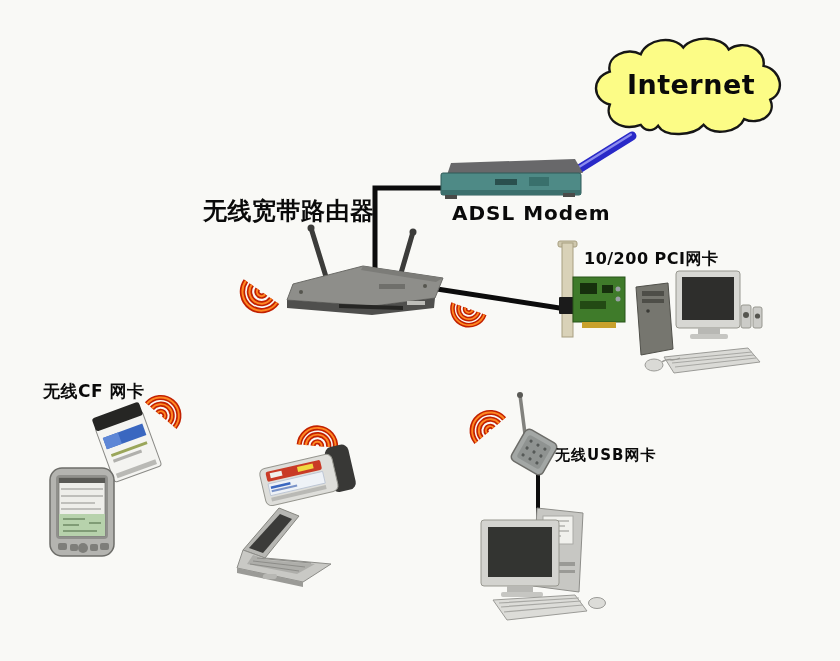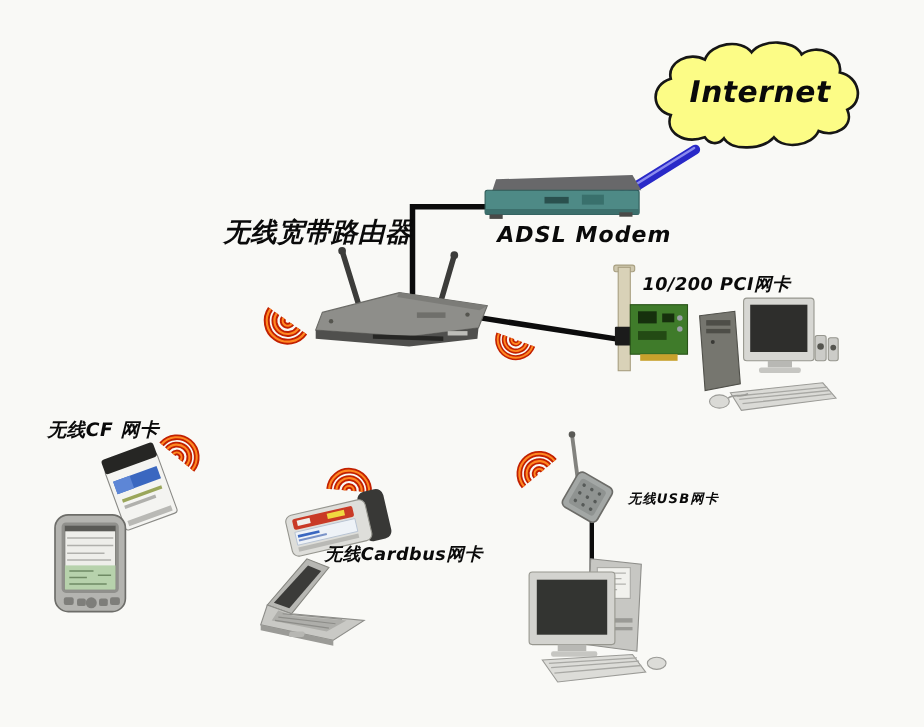--- a/index.html
+++ b/index.html
@@ -1,34 +1,33 @@
 <!DOCTYPE html>
 <html style="--background: #f9f9f6; --cloud-fill: #fcfc86; --cloud-stroke: #161616; --link-blue: #2929c8; --link-black: #0c0c0c; --wifi-red: #c22000; --wifi-orange: #ff8822; --label-color: #0a0a0a;"><head>
 <meta charset="utf-8">
 <style>
   html,body { margin:0; padding:0; background:#fff; }
   .canvas {
     position:relative; width:840px; height:661px;
     background:var(--background,#f9f9f6);
     overflow:hidden;
     font-family:"DejaVu Sans", sans-serif;
-    font-style:italic;
   }
   .abs { position:absolute; }
   svg { overflow:visible; display:block; }
   .label {
     position:absolute; font-weight:bold; color:var(--label-color,#0a0a0a);
     white-space:nowrap; letter-spacing:.5px; line-height:1.1;
   }
   .lbl-router  { left:203px; top:198px; font-size:24px; }
   .lbl-modem   { left:452px; top:202px; font-size:20px; letter-spacing:1px; }
   .lbl-pci     { left:584px; top:250px; font-size:16px; }
   .lbl-cf      { left:43px;  top:382px; font-size:17px; }
   .lbl-cardbus { left:295px; top:495px; font-size:16px; }
-  .lbl-usb     { left:571px; top:447px; font-size:12px; letter-spacing:1px; }
+  .lbl-usb     { left:555px; top:447px; font-size:15px; letter-spacing:1px; }
   .cloud-label {
     position:absolute; left:0; top:36px; width:100%; text-align:center;
     font-weight:bold; font-size:27px; color:#0a0a0a; letter-spacing:.5px;
   }
   .wifi { transform-origin:50% 50%; }
 </style>
 </head>
 <body>
 
 <div class="canvas">
@@ -191,21 +190,20 @@
         <rect x="12" y="20" width="56" height="10" rx="2" fill="#c93a26"></rect>
         <rect x="16" y="22" width="12" height="5" fill="#f0f0ec"></rect>
         <rect x="44" y="22" width="16" height="5" fill="#f0d840"></rect>
         <rect x="12" y="32" width="56" height="12" fill="#eef2f7" stroke="#b7c2d2" stroke-width="0.8"></rect>
         <rect x="14" y="35" width="20" height="2.5" fill="#3a67c0"></rect>
         <rect x="14" y="39" width="26" height="2" fill="#7a93c8"></rect>
         <rect x="12" y="46" width="56" height="4" fill="#b9b9b5"></rect>
       </g>
     </svg>
   </div>
-  <div class="label lbl-cardbus">无线Cardbus网卡</div>
   <div class="abs" style="left:233px;top:504px;width:106px;height:94px">
     <svg width="106" height="94" viewBox="0 0 106 94">
       <polygon points="10,46 46,4 66,12 32,54" fill="#b7b7b3" stroke="#85857f"></polygon>
       <polygon points="16,44 47,10 59,15 30,49" fill="#3b3b39"></polygon>
       <polygon points="10,46 32,54 98,60 70,78 4,64" fill="#c9c9c5" stroke="#8d8d89"></polygon>
       <polygon points="20,51 34,56 82,60 64,70 14,60" fill="#aeaeaa"></polygon>
       <path d="M24,54 L78,59 M20,57 L72,63 M17,60 L66,67" stroke="#8d8d89" stroke-width="1" fill="none"></path>
       <polygon points="4,64 70,78 70,83 4,69" fill="#9b9b97"></polygon>
       <rect x="40" y="70" width="14" height="5" rx="2" fill="#b7b7b3" transform="skewX(-8)"></rect>
     </svg>

